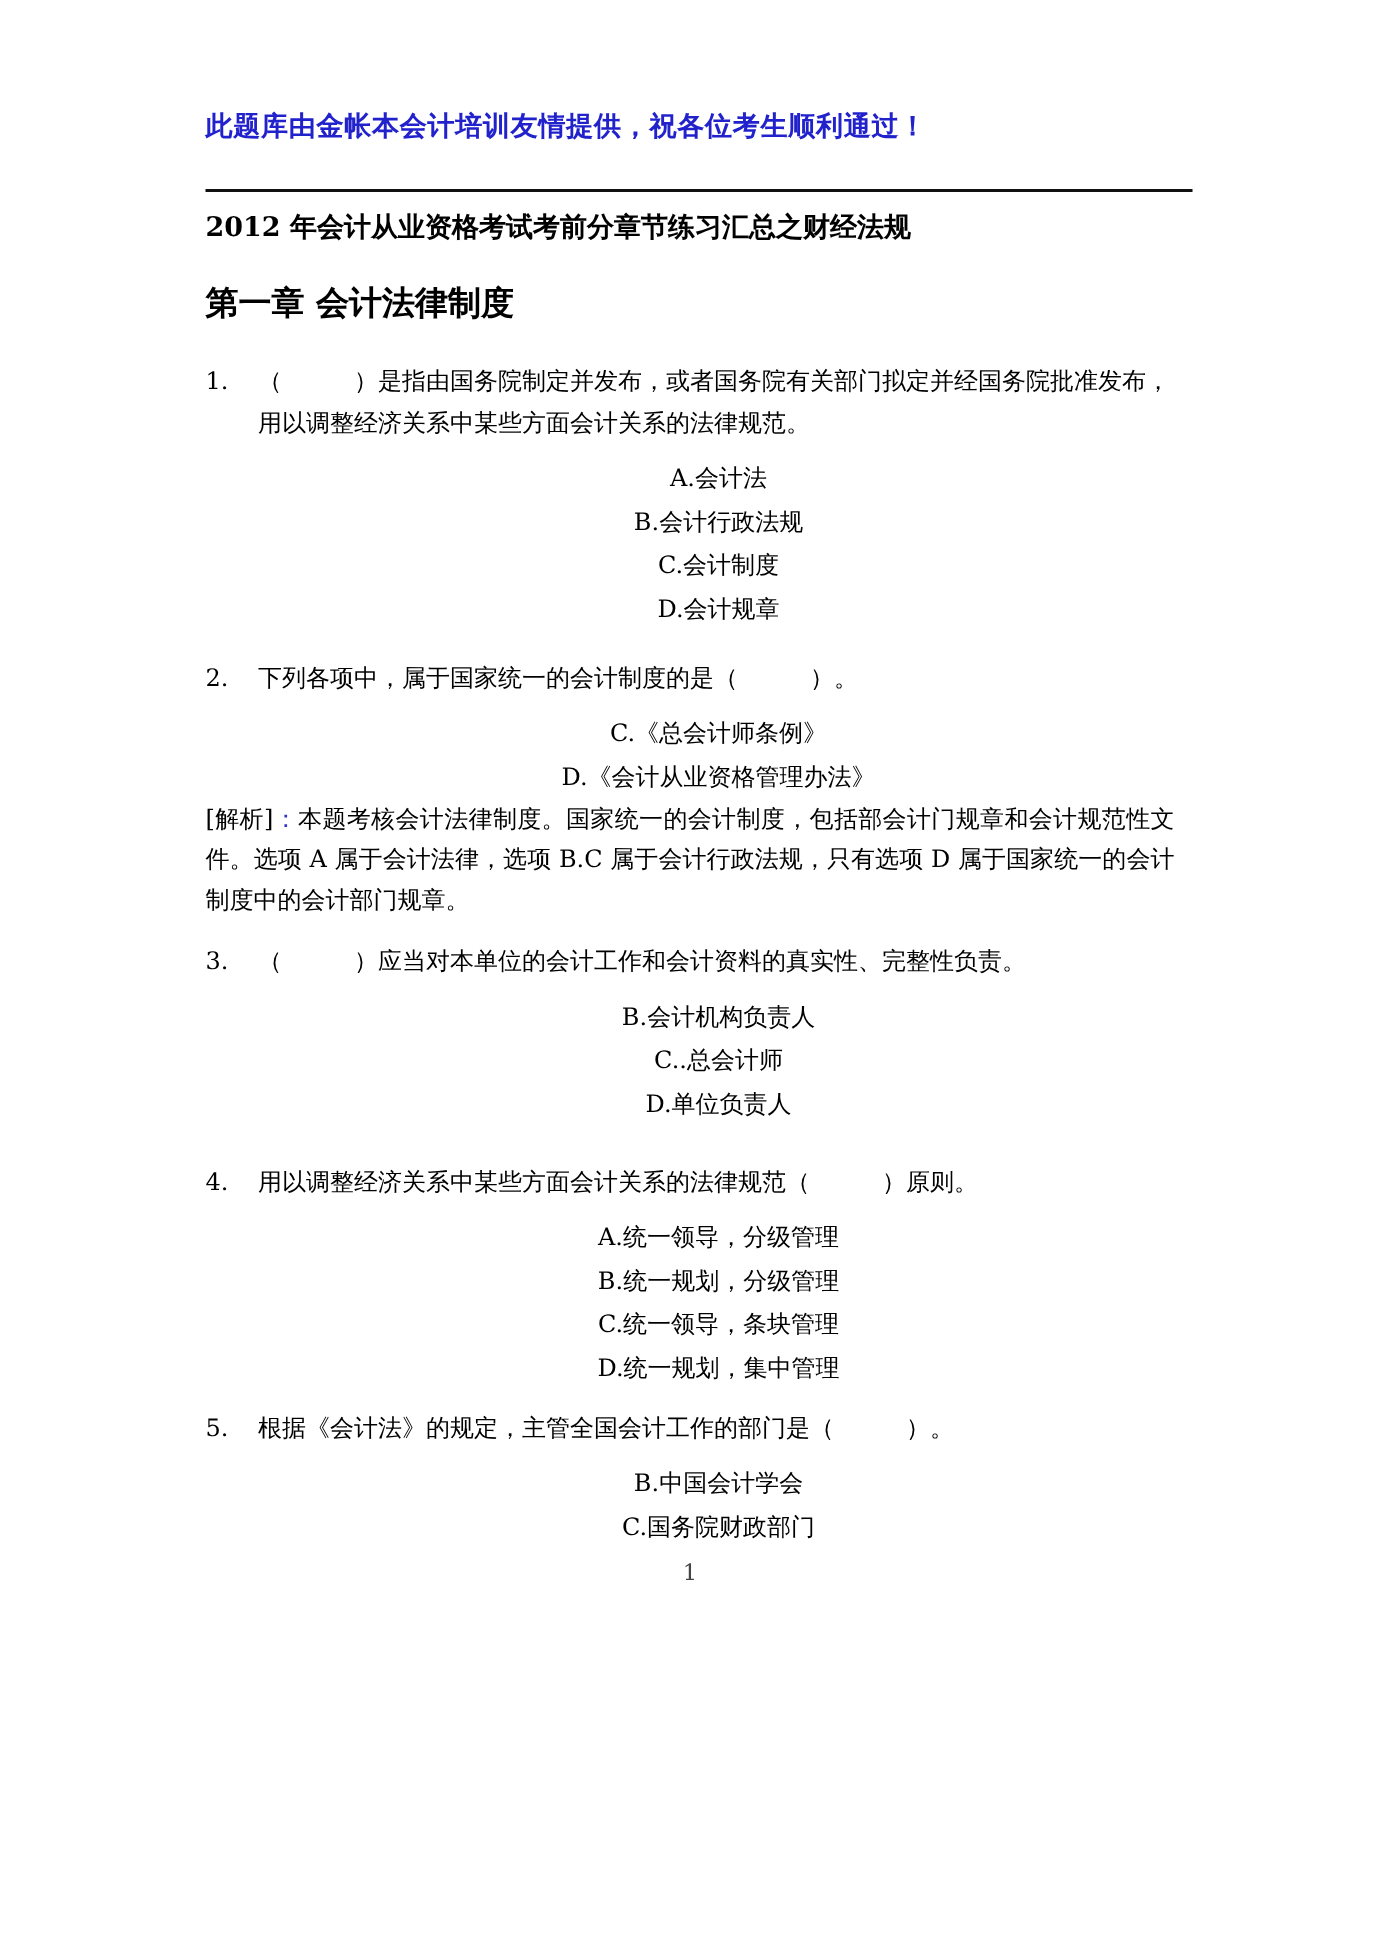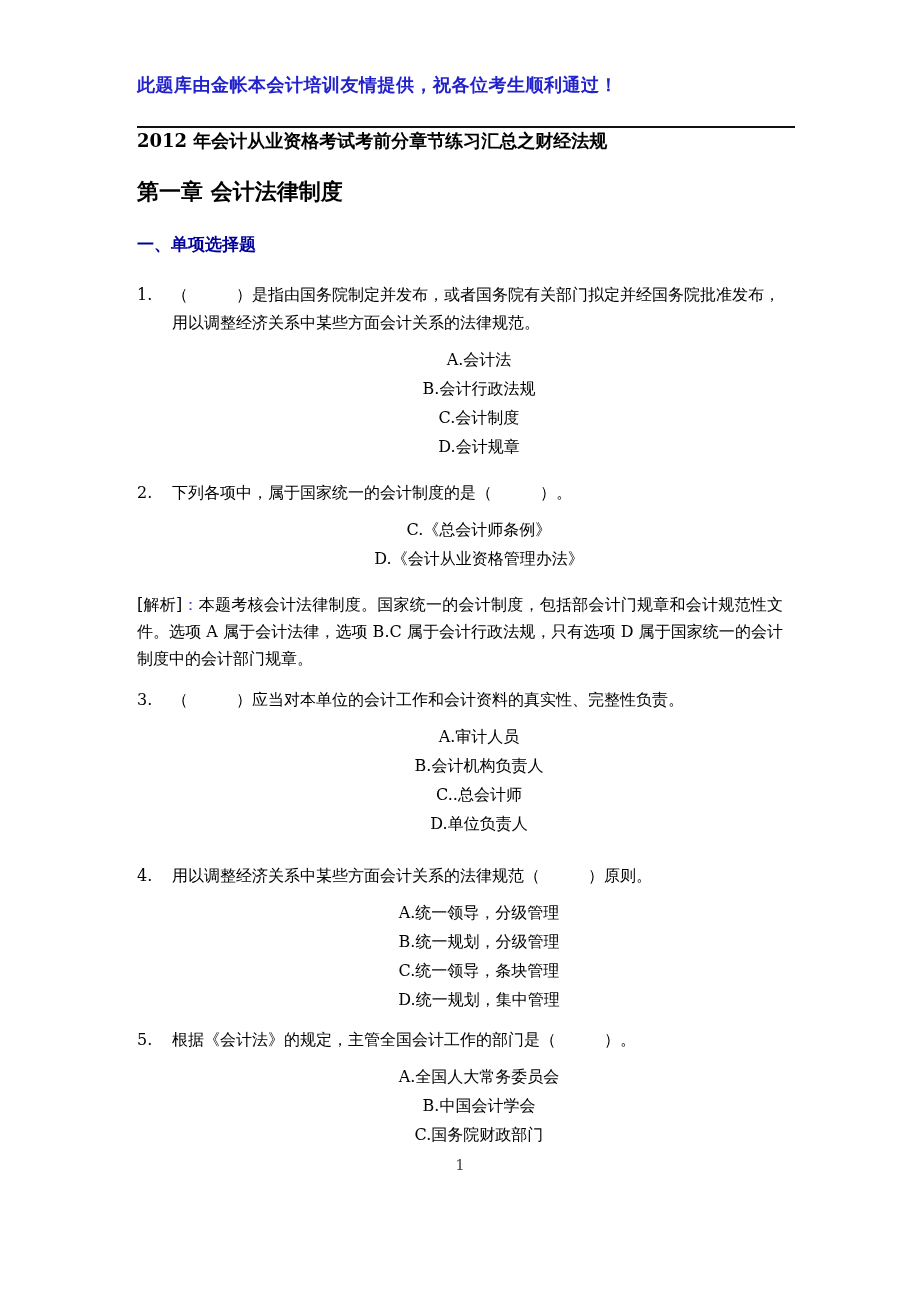--- a/index.html
+++ b/index.html
@@ -25,21 +25,21 @@
     line-height: 24px;
     letter-spacing: 0.5px;
   }
   .rule {
     width: 658px;
     height: 0;
     border-top: 2px solid #111111;
     margin-top: 29px;
   }
   .doc-title {
-    margin-top: 1px;
+    margin-top: 12px;
     font-size: 18px;
     font-weight: bold;
     line-height: 24px;
   }
   .chapter {
     margin-top: 26px;
     font-size: 22px;
     font-weight: bold;
     line-height: 24px;
   }
@@ -65,21 +65,20 @@
   .q1 { margin-top: 26px; }
   .q2 { margin-top: 18px; }
   .q3 { margin-top: 14px; }
   .q4 { margin-top: 24px; }
   .q5 { margin-top: 12px; }
   .options { margin-top: 8px; padding-left: 38px; }
   .option { line-height: 29px; text-align: center; }
   .analysis {
     line-height: 27px;
     text-align: justify;
-    margin-top: 18px;
   }
   .analysis .colon { color: #3333CC; }
   .page-number {
     margin-top: 6px;
     text-align: center;
     font-size: 15px;
     color: #444444;
     line-height: 20px;
   }
 </style>
@@ -89,21 +88,20 @@
 <div class="page">
 
   <p class="notice">此题库由金帐本会计培训友情提供，祝各位考生顺利通过！</p>
 
   <div class="rule"></div>
 
   <h1 class="doc-title">2012 年会计从业资格考试考前分章节练习汇总之财经法规</h1>
 
   <h2 class="chapter">第一章 会计法律制度</h2>
 
-  <h3 class="section">一、单项选择题</h3>
 
   <div class="question q1">
     <span class="q-num">1.</span>
     <span class="q-text">（　　　）是指由国务院制定并发布，或者国务院有关部门拟定并经国务院批准发布，用以调整经济关系中某些方面会计关系的法律规范。</span>
   </div>
   <div class="options">
     <p class="option">A.会计法</p>
     <p class="option">B.会计行政法规</p>
     <p class="option">C.会计制度</p>
     <p class="option">D.会计规章</p>
@@ -118,21 +116,20 @@
     <p class="option">D.《会计从业资格管理办法》</p>
   </div>
 
   <p class="analysis"><span>[解析]</span><span class="colon">：</span><span>本题考核会计法律制度。国家统一的会计制度，包括部会计门规章和会计规范性文件。选项 A 属于会计法律，选项 B.C 属于会计行政法规，只有选项 D 属于国家统一的会计制度中的会计部门规章。</span></p>
 
   <div class="question q3">
     <span class="q-num">3.</span>
     <span class="q-text">（　　　）应当对本单位的会计工作和会计资料的真实性、完整性负责。</span>
   </div>
   <div class="options">
-    <p class="option">A.审计人员</p>
     <p class="option">B.会计机构负责人</p>
     <p class="option">C..总会计师</p>
     <p class="option">D.单位负责人</p>
   </div>
 
   <div class="question q4">
     <span class="q-num">4.</span>
     <span class="q-text">用以调整经济关系中某些方面会计关系的法律规范（　　　）原则。</span>
   </div>
   <div class="options">
@@ -140,20 +137,19 @@
     <p class="option">B.统一规划，分级管理</p>
     <p class="option">C.统一领导，条块管理</p>
     <p class="option">D.统一规划，集中管理</p>
   </div>
 
   <div class="question q5">
     <span class="q-num">5.</span>
     <span class="q-text">根据《会计法》的规定，主管全国会计工作的部门是（　　　）。</span>
   </div>
   <div class="options">
-    <p class="option">A.全国人大常务委员会</p>
     <p class="option">B.中国会计学会</p>
     <p class="option">C.国务院财政部门</p>
   </div>
 
   <div class="page-number">1</div>
 
 </div>
 
 </body></html>

